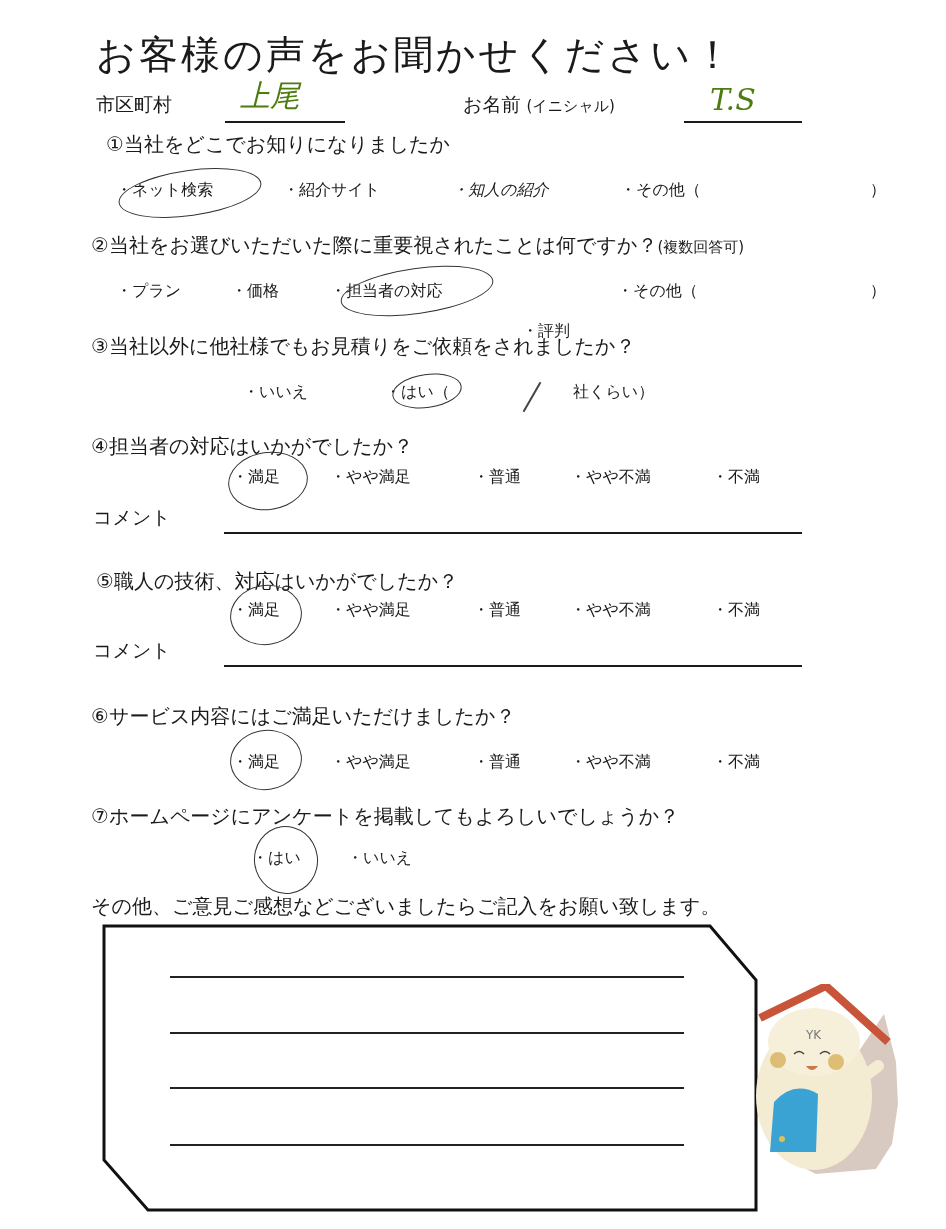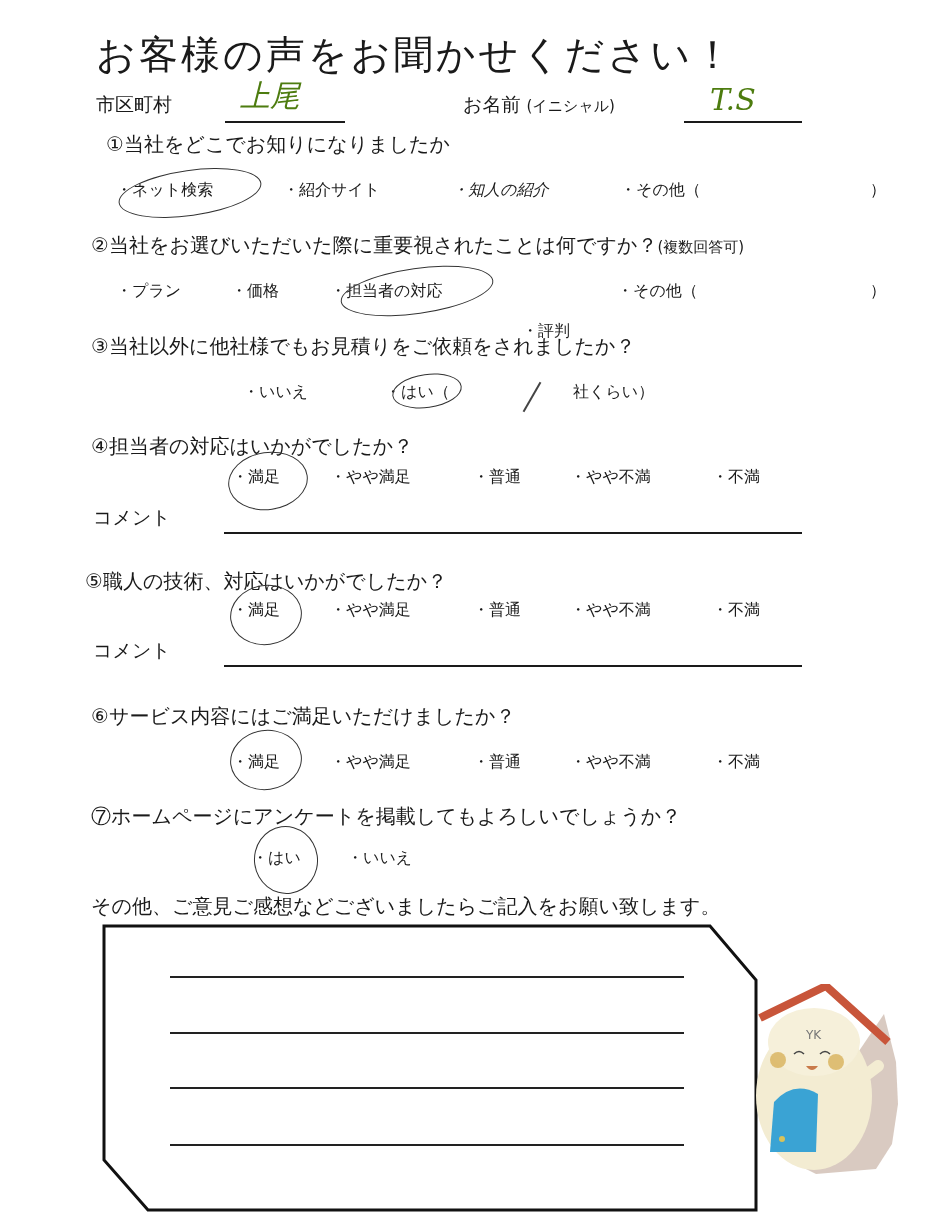--- a/index.html
+++ b/index.html
@@ -74,21 +74,21 @@
 </div>
 <div class="abs opt" style="left:232px;top:467px;">・満足</div>
 <div class="circle" style="left:228px;top:452px;width:78px;height:56px;"></div>
 <div class="abs opt" style="left:330px;top:467px;">・やや満足</div>
 <div class="abs opt" style="left:473px;top:467px;">・普通</div>
 <div class="abs opt" style="left:570px;top:467px;">・やや不満</div>
 <div class="abs opt" style="left:712px;top:467px;">・不満</div>
 <div class="abs label" style="left:93px;top:505px;">コメント</div>
 <div class="uline" style="left:224px;top:532px;width:578px;"></div>
 
-<div class="abs q" style="left:85px;top:568px;text-align:right;">
+<div class="abs q" style="left:96px;top:568px;text-align:right;">
   <span>⑤</span><span>職人の技術、対応はいかがでしたか？</span>
 </div>
 <div class="abs opt" style="left:232px;top:600px;">・満足</div>
 <div class="circle" style="left:230px;top:585px;width:70px;height:58px;"></div>
 <div class="abs opt" style="left:330px;top:600px;">・やや満足</div>
 <div class="abs opt" style="left:473px;top:600px;">・普通</div>
 <div class="abs opt" style="left:570px;top:600px;">・やや不満</div>
 <div class="abs opt" style="left:712px;top:600px;">・不満</div>
 <div class="abs label" style="left:93px;top:638px;">コメント</div>
 <div class="uline" style="left:224px;top:665px;width:578px;"></div>
@@ -96,21 +96,21 @@
 <div class="abs q" style="left:91px;top:703px;">
   <span>⑥</span><span>サービス内容にはご満足いただけましたか？</span>
 </div>
 <div class="abs opt" style="left:232px;top:752px;">・満足</div>
 <div class="circle" style="left:230px;top:730px;width:70px;height:58px;"></div>
 <div class="abs opt" style="left:330px;top:752px;">・やや満足</div>
 <div class="abs opt" style="left:473px;top:752px;">・普通</div>
 <div class="abs opt" style="left:570px;top:752px;">・やや不満</div>
 <div class="abs opt" style="left:712px;top:752px;">・不満</div>
 
-<div class="abs q" style="left:91px;top:803px;font-family:Liberation Mono, monospace;">
+<div class="abs q" style="left:91px;top:803px;">
   <span>⑦</span><span>ホームページにアンケートを掲載してもよろしいでしょうか？</span>
 </div>
 <div class="abs opt" style="left:252px;top:848px;">・はい</div>
 <div class="circle" style="left:254px;top:826px;width:62px;height:66px;"></div>
 <div class="abs opt" style="left:347px;top:848px;">・いいえ</div>
 
 <div class="abs q" style="left:91px;top:893px;">その他、ご意見ご感想などございましたらご記入をお願い致します。</div>
 
 <svg class="commentbox" viewBox="0 0 660 288">
   <polygon points="2,2 608,2 654,56 654,286 46,286 2,236" fill="none" stroke="#111" stroke-width="3"></polygon>

